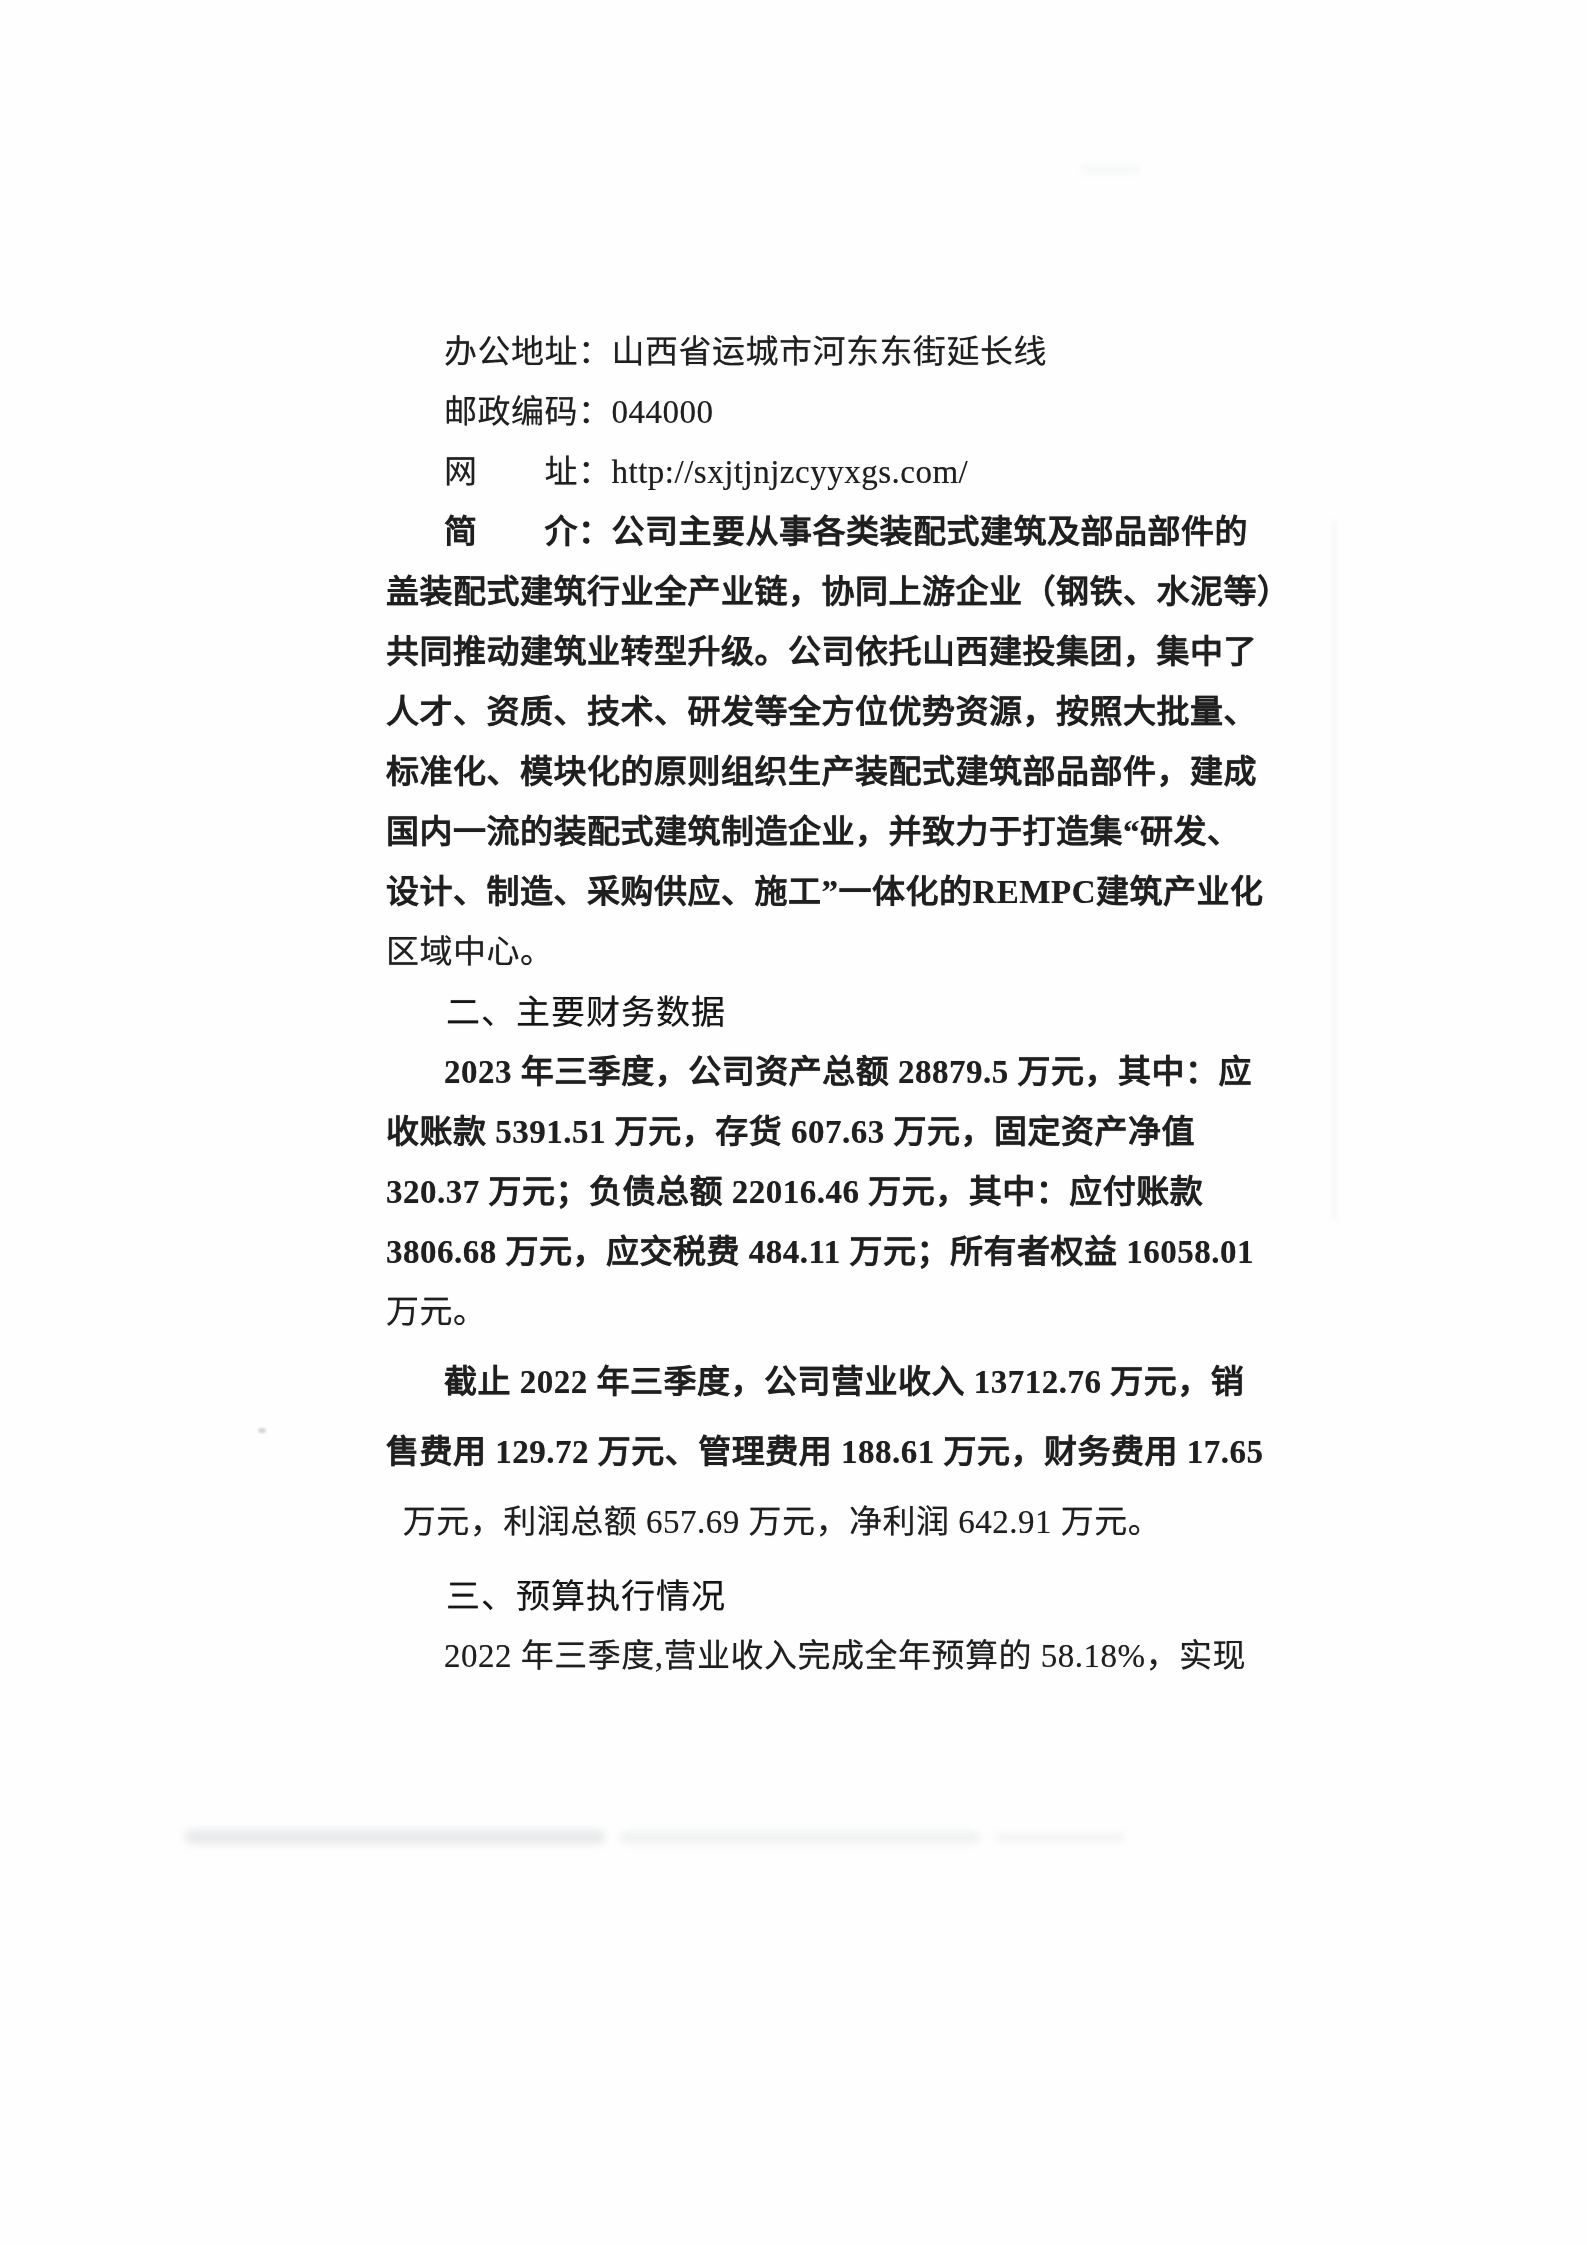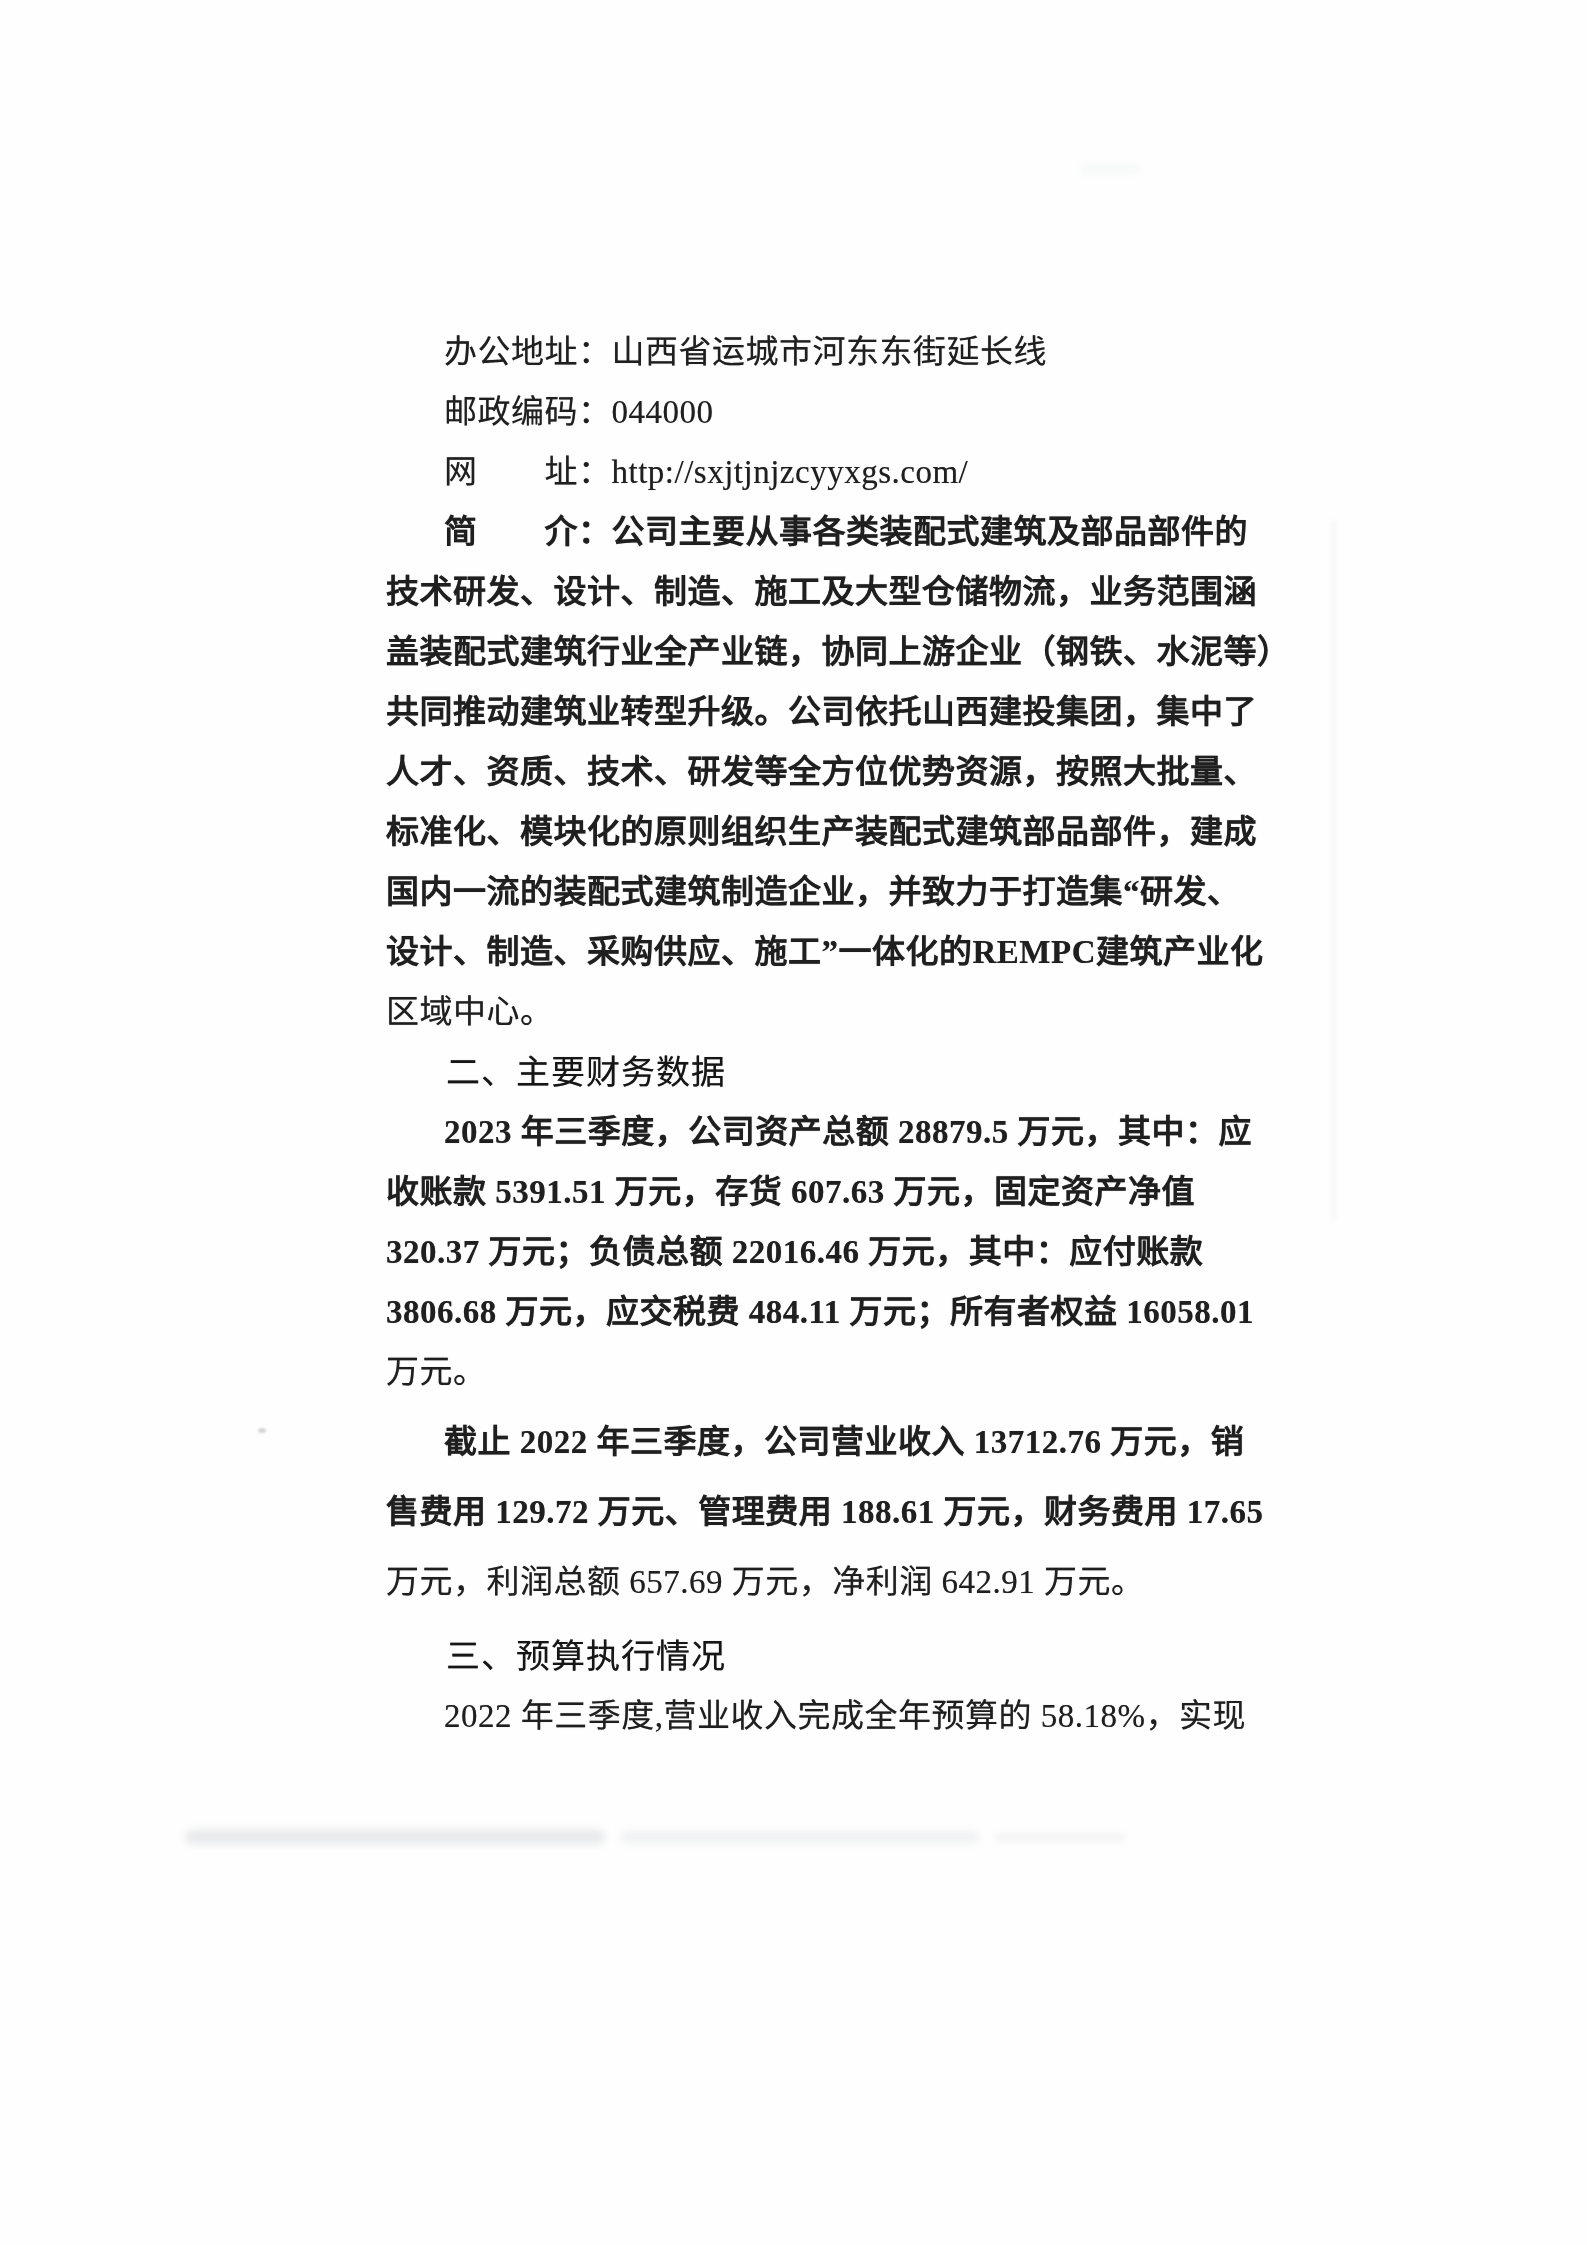--- a/index.html
+++ b/index.html
@@ -44,21 +44,21 @@
     font-weight: 400;
     font-size: 34px;
     line-height: 60px;
     height: 60px;
     text-indent: 60px;
     white-space: nowrap;
     letter-spacing: 1px;
     color: #161616;
     text-shadow: 0 0 0.7px rgba(20,20,20,0.6);
   }
-  .block-6 { margin-top: 10px; }
+  .block-6 { margin-top: 10px; text-align: center; }
   .block-7 { margin-top: 14px; }
 
   
   .artifact { position: absolute; pointer-events: none; }
   .smudge-a {
     left: 185px; top: 1830px; width: 420px; height: 14px;
     background: rgba(110,120,132,0.16);
     border-radius: 7px;
     filter: blur(4px);
   }
@@ -94,21 +94,20 @@
 </style>
 </head>
 <body>
 
 <div class="page">
   <div class="content" id="doc-root">
       <div class="line indent block-0">办公地址：山西省运城市河东东街延长线</div>
       <div class="line indent block-1">邮政编码：044000</div>
       <div class="line indent block-2">网　　址：http://sxjtjnjzcyyxgs.com/</div>
       <div class="line block-3 indent fill">简　　介：公司主要从事各类装配式建筑及部品部件的</div>
-      <div class="line block-3 fill">技术研发、设计、制造、施工及大型仓储物流，业务范围涵</div>
       <div class="line block-3 fill">盖装配式建筑行业全产业链，协同上游企业（钢铁、水泥等）</div>
       <div class="line block-3 fill">共同推动建筑业转型升级。公司依托山西建投集团，集中了</div>
       <div class="line block-3 fill">人才、资质、技术、研发等全方位优势资源，按照大批量、</div>
       <div class="line block-3 fill">标准化、模块化的原则组织生产装配式建筑部品部件，建成</div>
       <div class="line block-3 fill">国内一流的装配式建筑制造企业，并致力于打造集“研发、</div>
       <div class="line block-3 fill">设计、制造、采购供应、施工”一体化的REMPC建筑产业化</div>
       <div class="line block-3">区域中心。</div>
       <div class="heading block-4">二、主要财务数据</div>
       <div class="line block-5 indent fill">2023 年三季度，公司资产总额 28879.5 万元，其中：应</div>
       <div class="line block-5 fill">收账款 5391.51 万元，存货 607.63 万元，固定资产净值</div>

